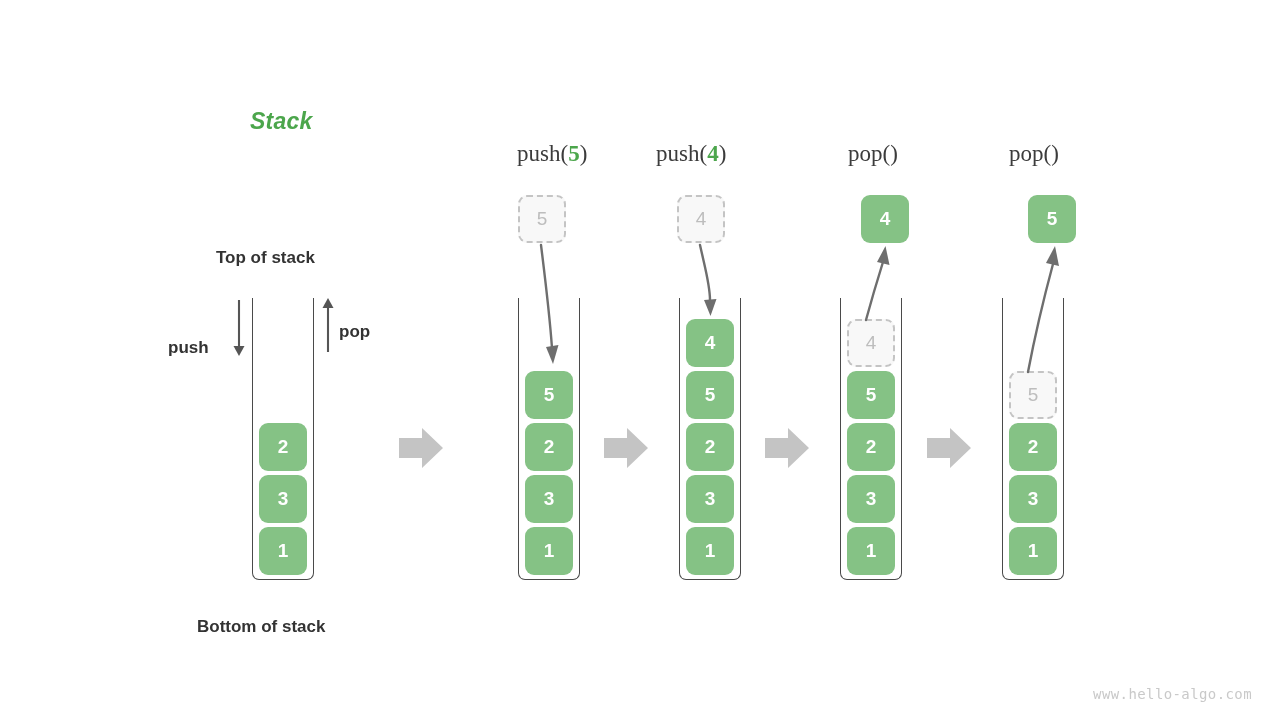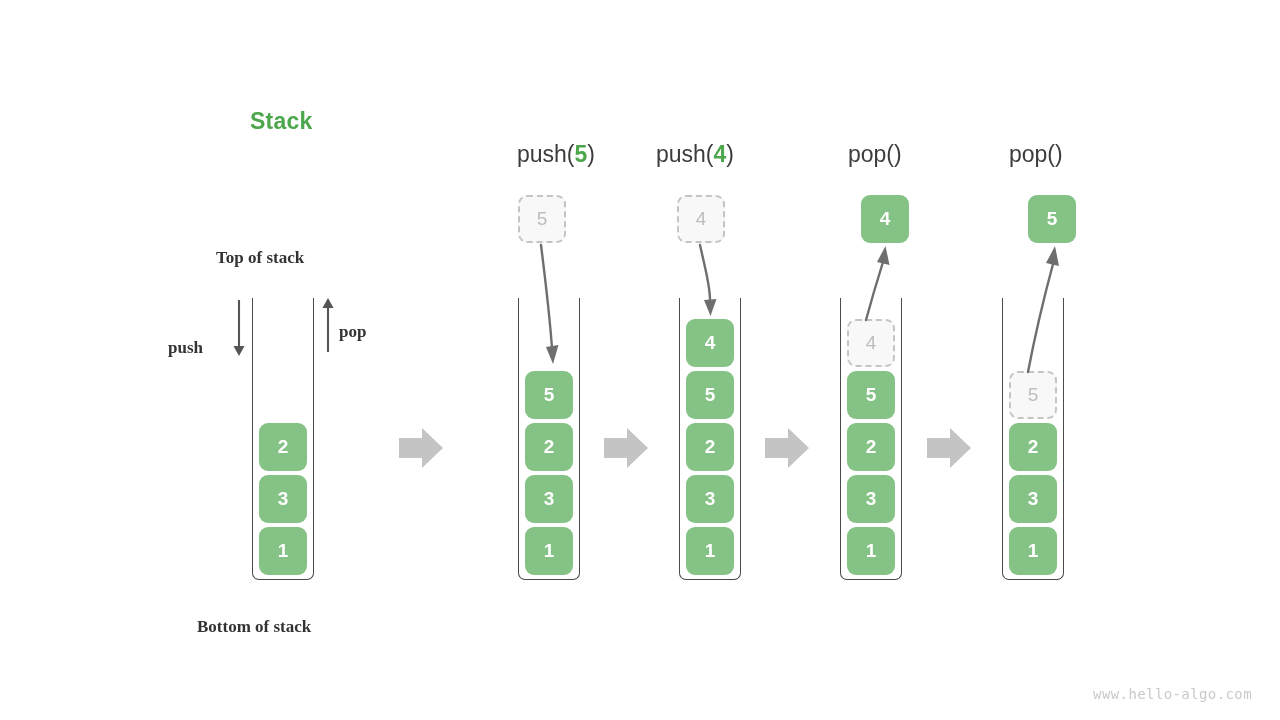--- a/index.html
+++ b/index.html
@@ -19,36 +19,36 @@
   
   .abs { position: absolute; }
 
   
   .diagram-title {
     left: 250px; top: 108px;
     font-size: 23px;
     font-weight: bold;
     color: #4CA64C;
     letter-spacing: 0.2px;
+    font-style: italic;
   }
   .side-label {
     font-size: 17px;
     font-weight: bold;
     color: #333333;
     white-space: nowrap;
-    font-family: Liberation Serif, serif;
   }
   .label-top    { left: 216px; top: 248px; }
   .label-bottom { left: 197px; top: 617px; }
   .label-push   { left: 168px; top: 338px; }
   .label-pop    { left: 339px; top: 322px; text-align: center; }
 
   
   .op-caption {
-    font-family: Liberation Sans, sans-serif;
+    font-family: Liberation Serif, serif;
     font-size: 23px;
     color: #3c3c3c;
     white-space: nowrap;
     letter-spacing: 0px;
   }
   .op-caption .argnum { color: #4CA64C; font-weight: 600; }
 
   
   .stack-container {
     width: 62px;

